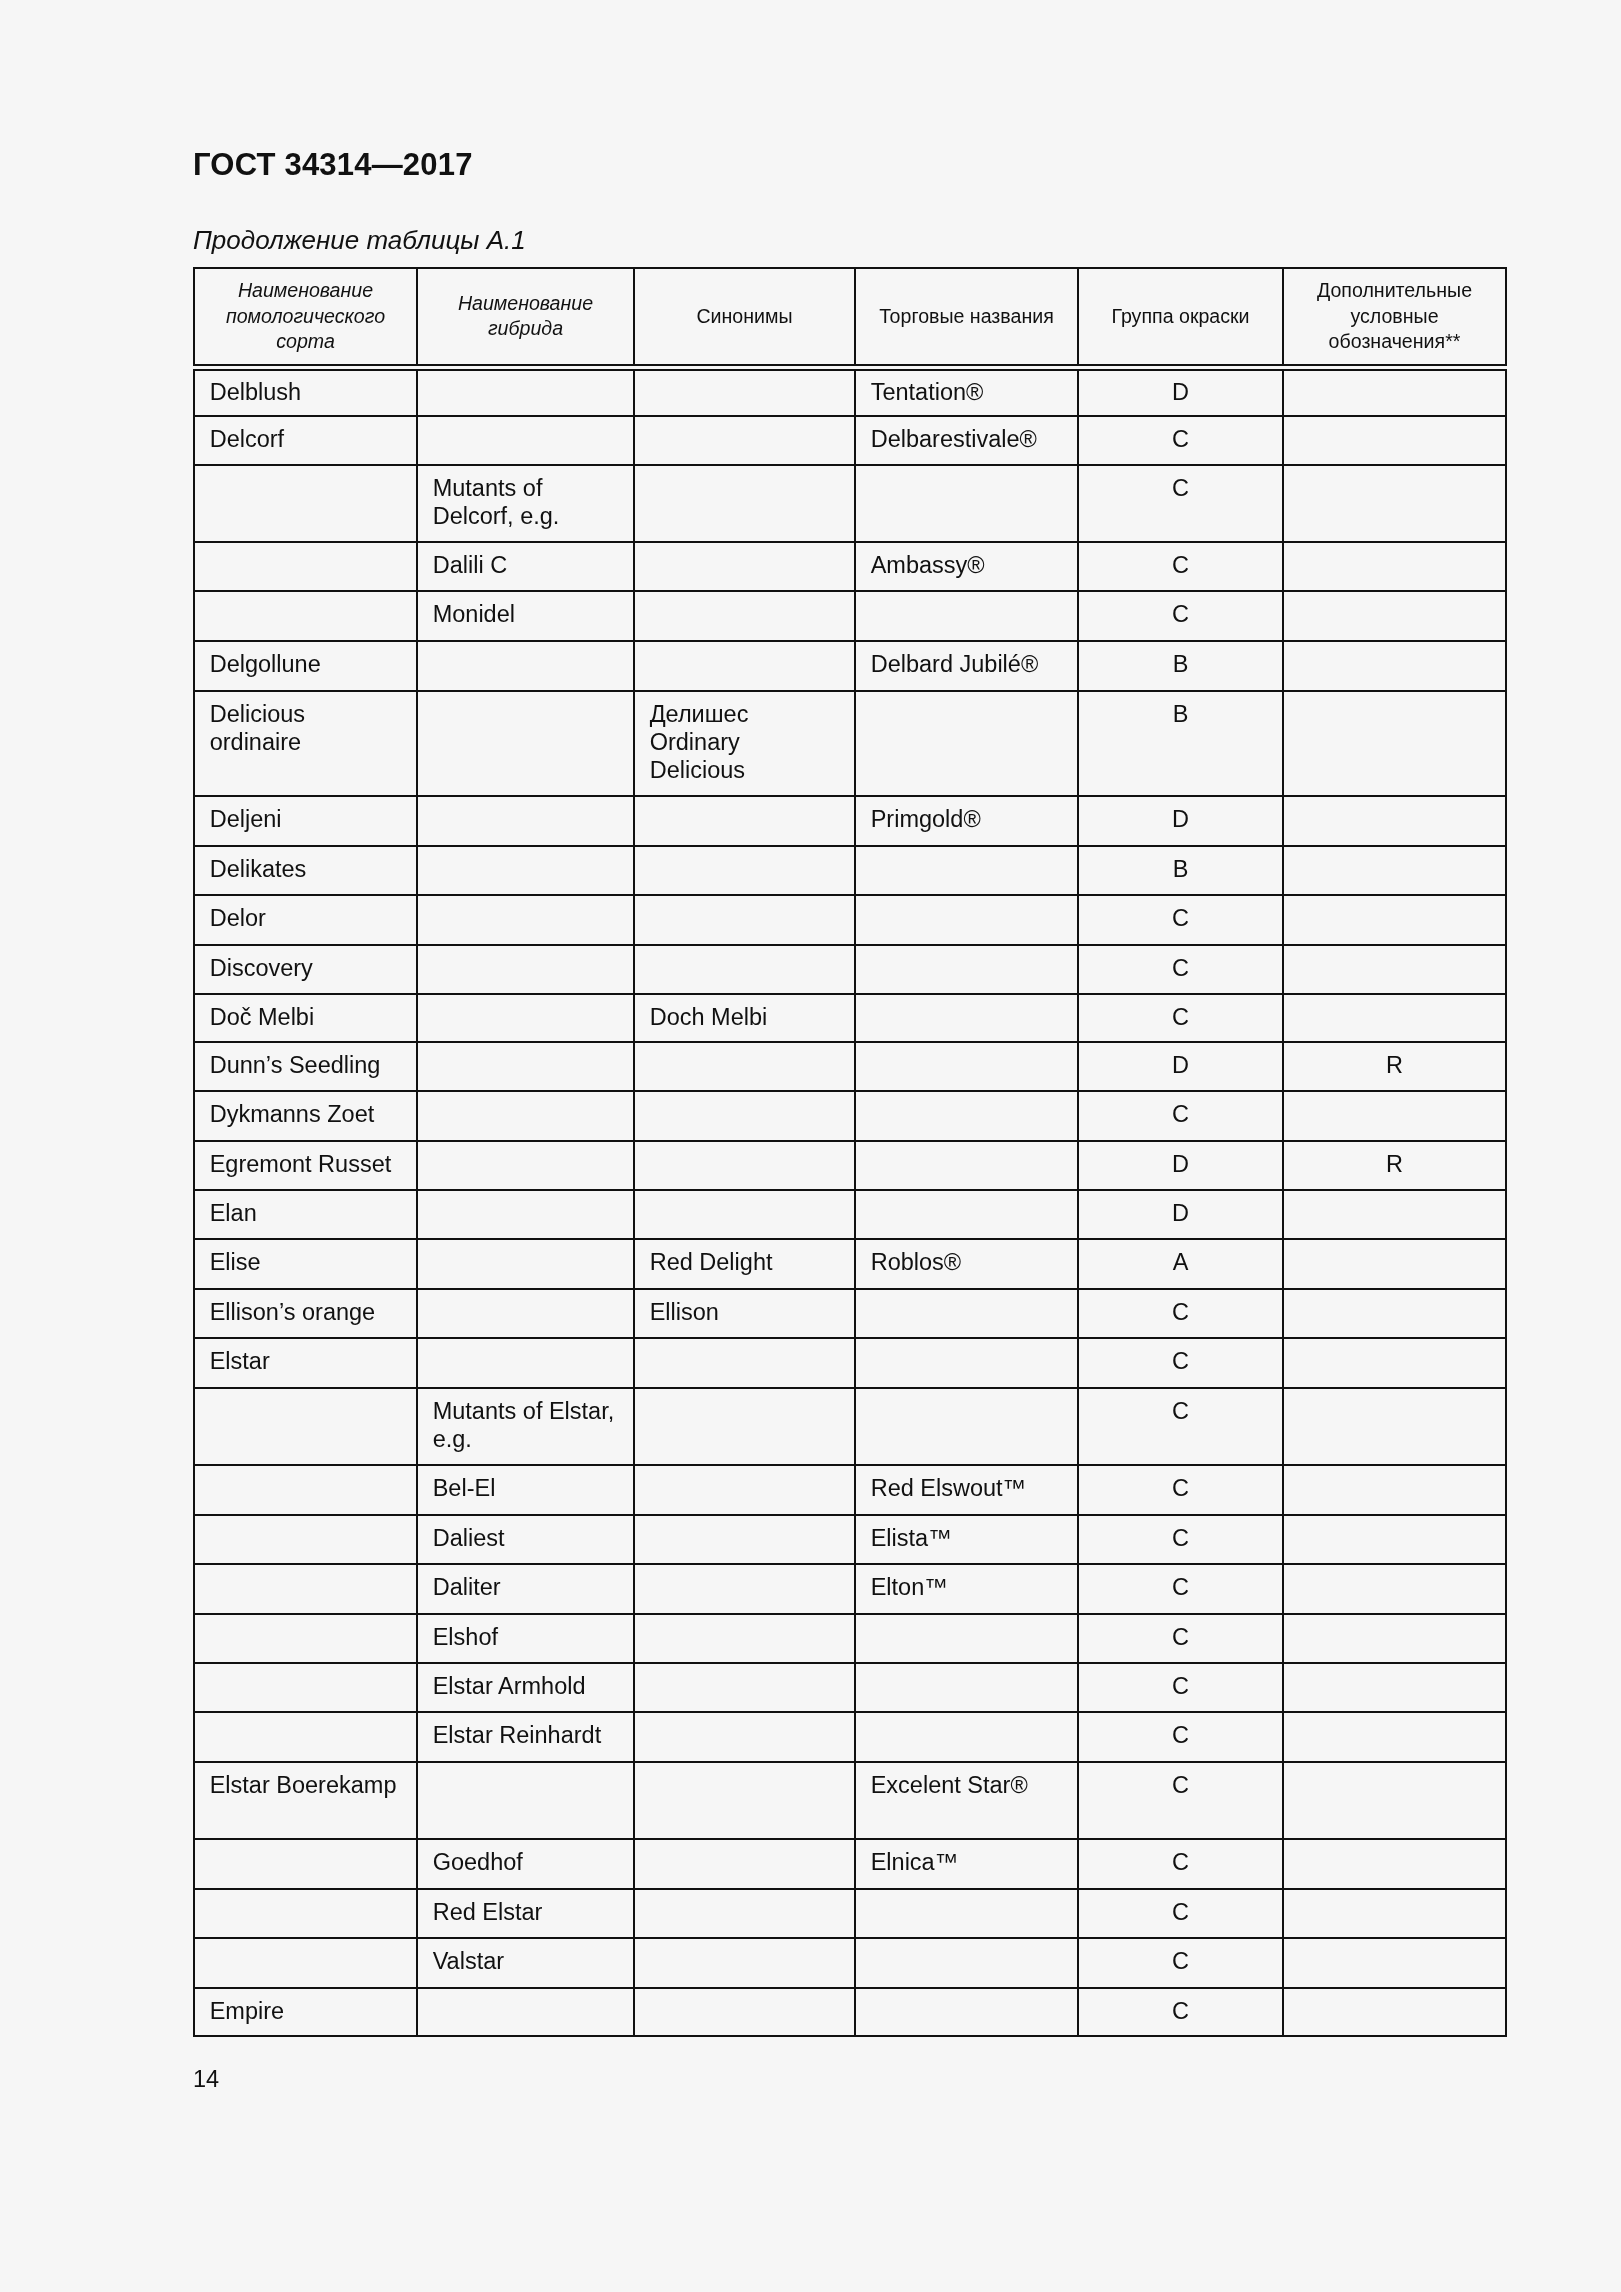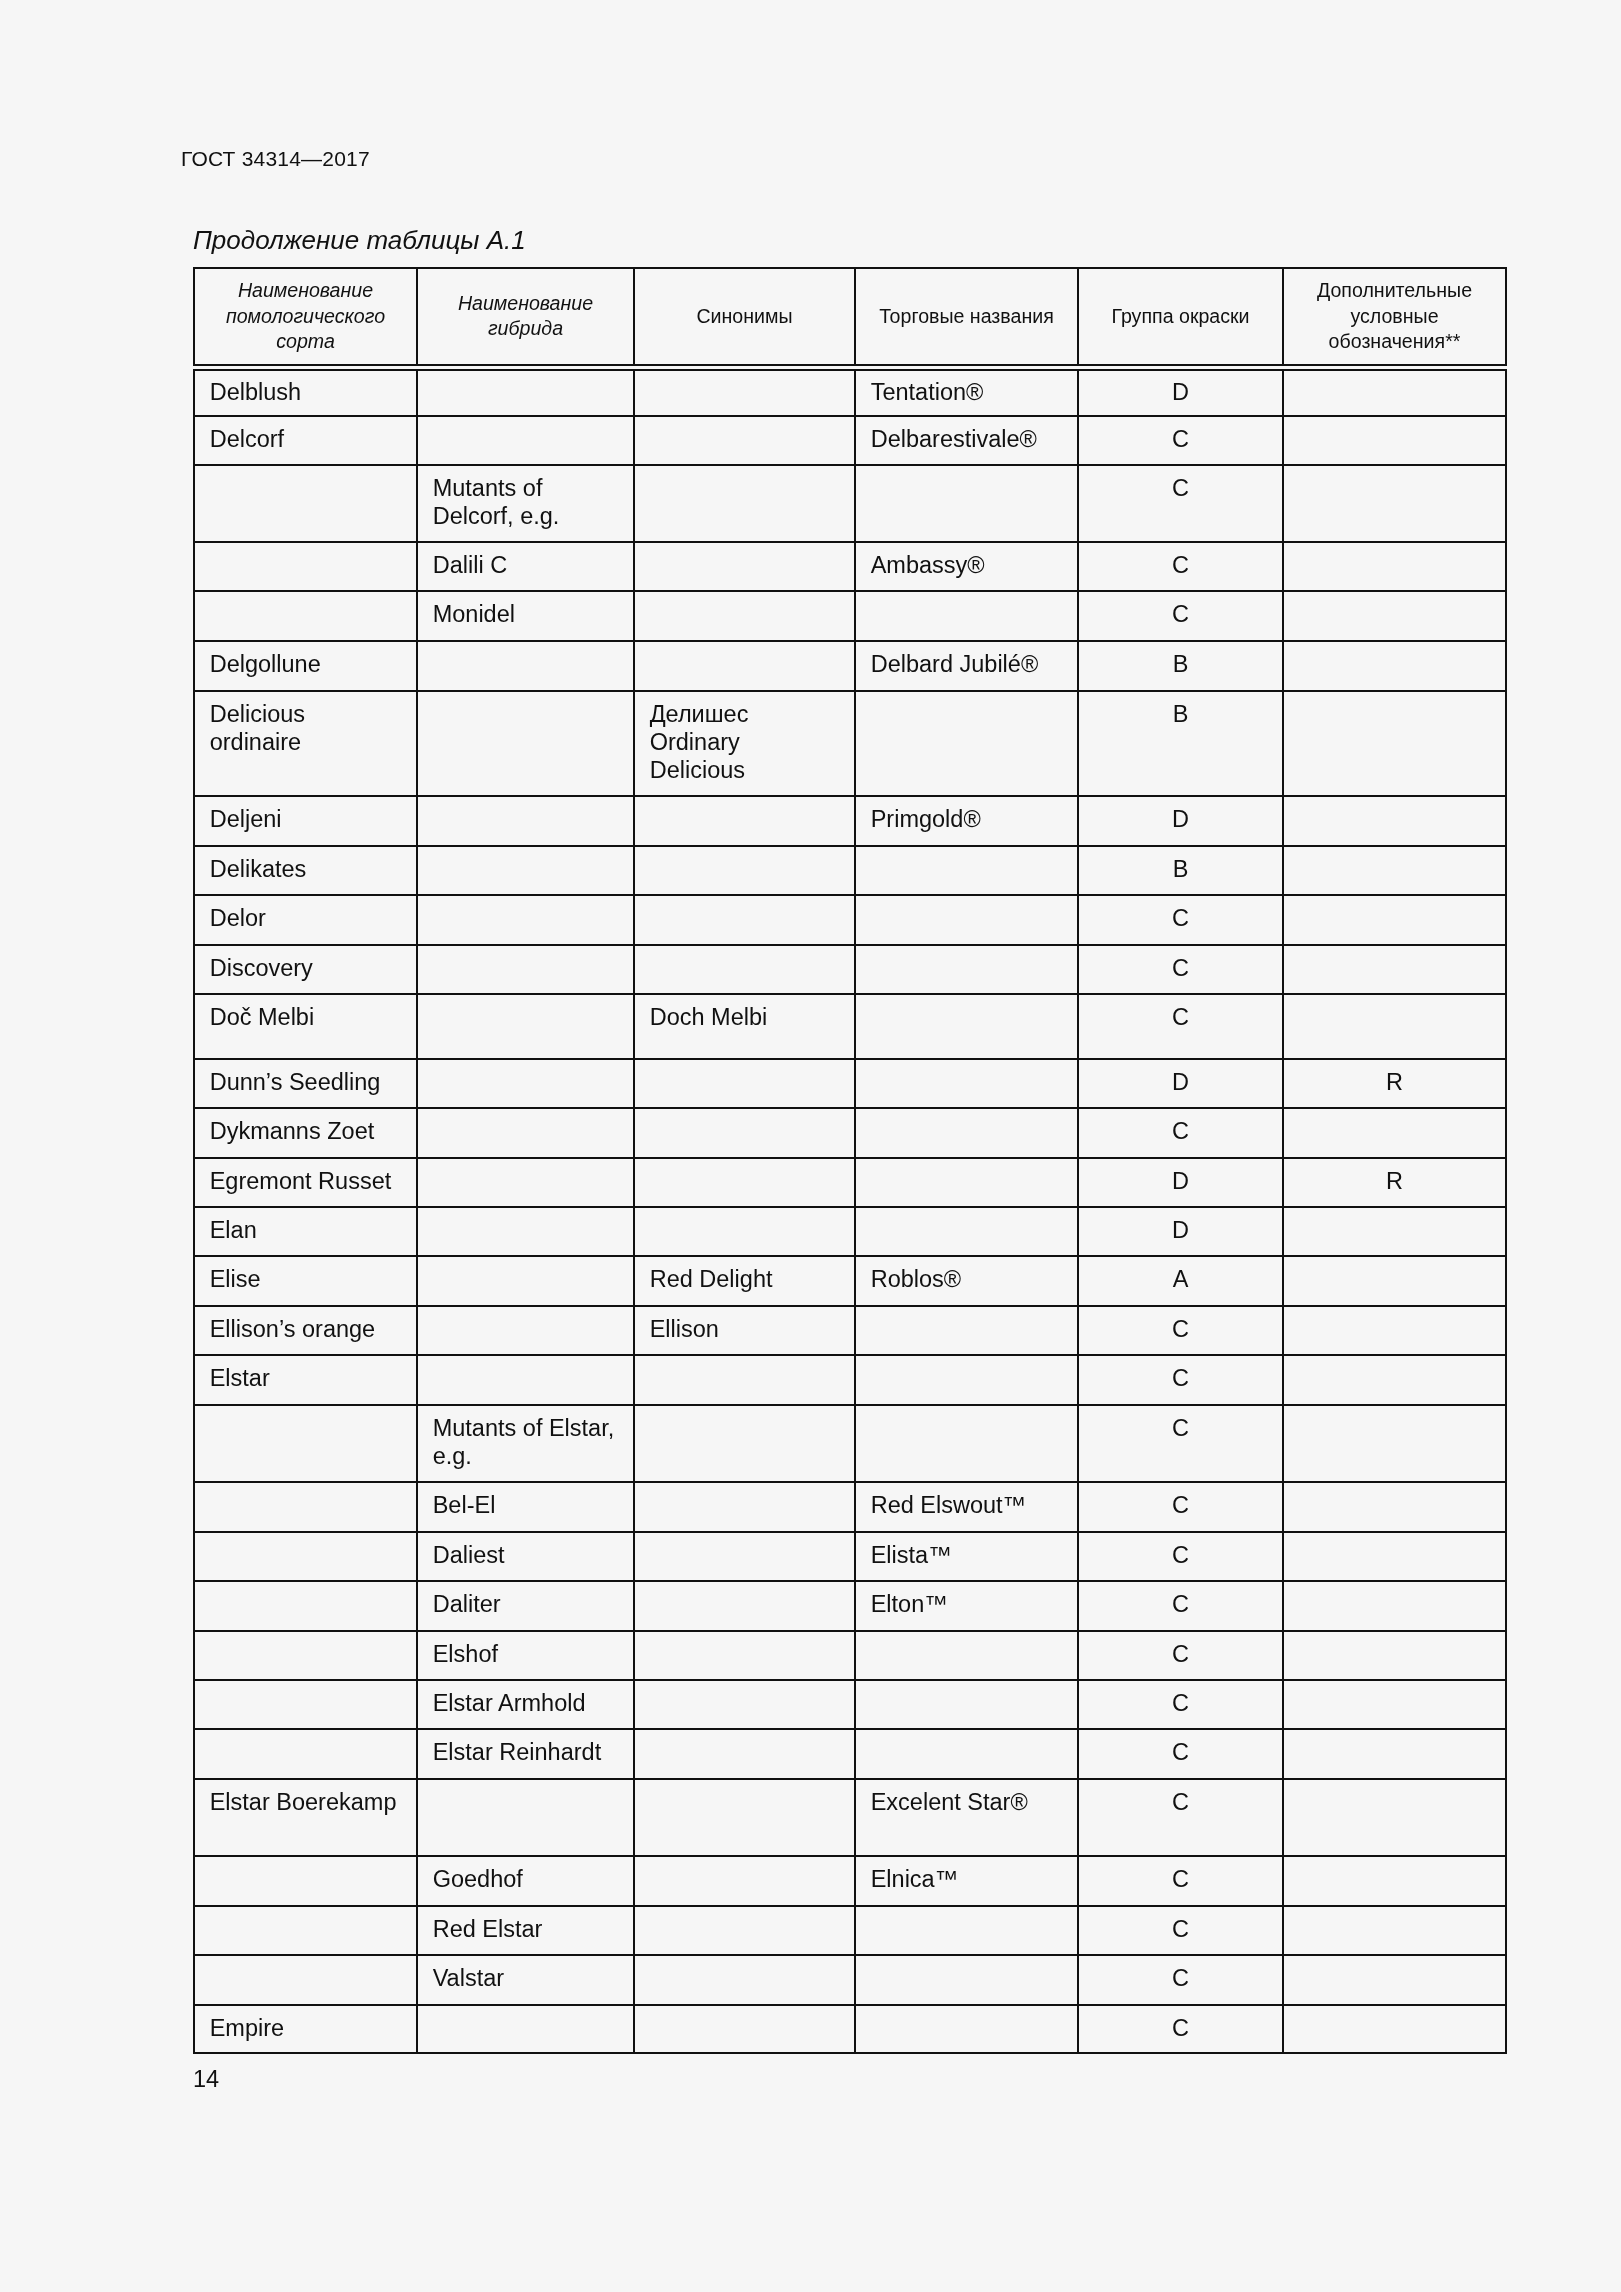--- a/index.html
+++ b/index.html
@@ -1,22 +1,22 @@
 <!DOCTYPE html>
 <html><head>
 <meta charset="utf-8">
 <style>
   html, body { margin:0; padding:0; }
   body {
     width:1621px; height:2293px; background:#f6f6f6; position:relative;
     font-family:"Liberation Sans", sans-serif; color:#111;
   }
   .doc-title {
-    position:absolute; left:181px; top:147px;
-    font-size:21px; font-weight:normal; letter-spacing:0.2px;
+    position:absolute; left:193px; top:147px;
+    font-size:31px; font-weight:bold; letter-spacing:0.2px;
   }
   .caption {
     position:absolute; left:193px; top:225px;
     font-size:26px; font-style:italic;
   }
   table.main {
     position:absolute; left:193px; top:267px;
     width:1312px; border-collapse:collapse; table-layout:fixed;
   }
   table.main td, table.main th {
@@ -273,21 +273,21 @@
         <td>
           <div class="cell"></div>
         </td>
         <td class="center">
           <div class="cell">C</div>
         </td>
         <td class="center">
           <div class="cell"></div>
         </td>
       </tr>
-      <tr style="height: 65px; border-radius: 14px;">
+      <tr style="height: 48px; border-radius: 14px;">
         <td>
           <div class="cell">Doč Melbi</div>
         </td>
         <td>
           <div class="cell"></div>
         </td>
         <td>
           <div class="cell">Doch Melbi</div>
         </td>
         <td>

